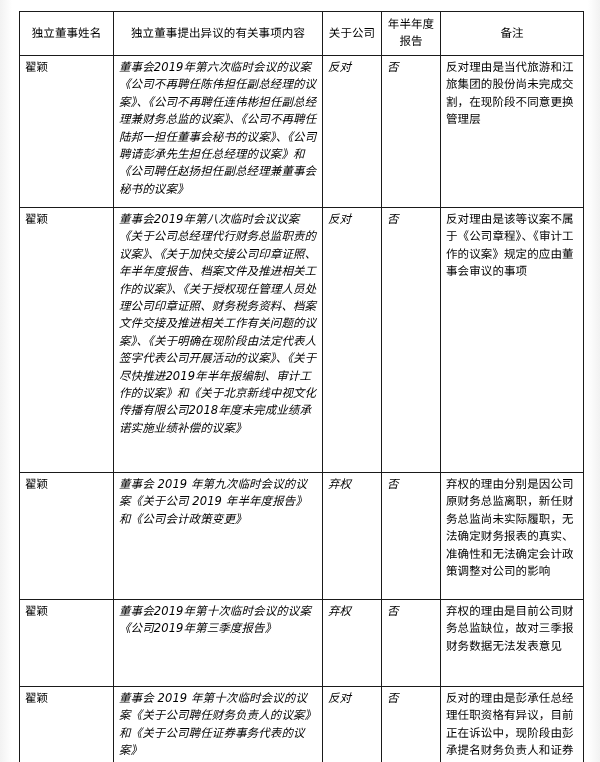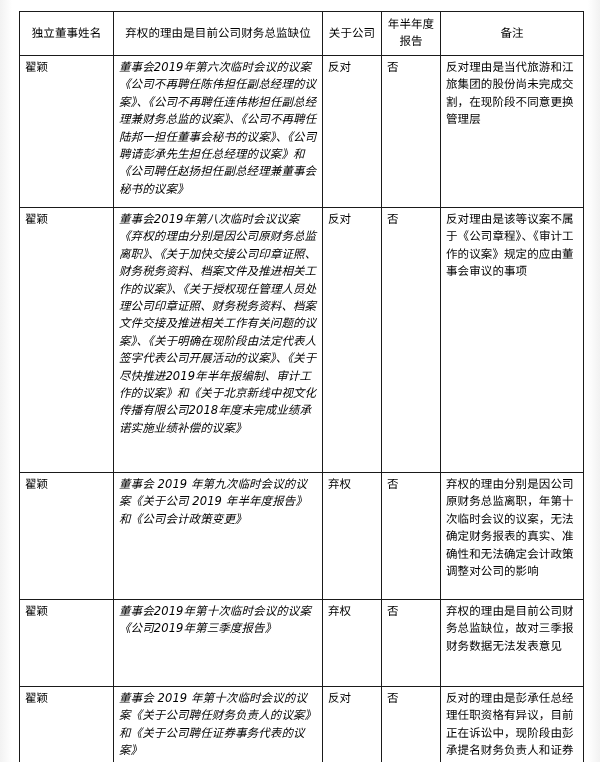--- a/index.html
+++ b/index.html
@@ -76,21 +76,21 @@
 
   
   col.c-name   { width: 94px; }
   col.c-matter { width: 209px; }
   col.c-obj    { width: 59px; }
   col.c-adopt  { width: 59px; }
   col.c-remark { width: 143px; }
 
   td.name   { text-align: left; }
   td.matter { text-align: justify; text-justify: inter-ideograph; font-style: italic; }
-  td.obj, td.adopt { text-align: left; }
+  td.obj, td.adopt { text-align: left; font-style: italic; }
   td.remark { text-align: justify; text-justify: inter-ideograph; font-family: Liberation Serif, serif; }
 
   
   tr.r1 td { height: 150px; }
   tr.r2 td { height: 257px; }
   tr.r3 td { height: 119px; }
   tr.r4 td { height: 79px; }
   tr.r5 td { height: 76px; }
 </style>
 </head>
@@ -103,21 +103,21 @@
       <colgroup>
         <col class="c-name">
           <col class="c-matter">
           <col class="c-obj">
           <col class="c-adopt">
           <col class="c-remark">
       </colgroup>
       <thead>
         <tr>
           <th>独立董事姓名</th>
-          <th>弃权的理由是目前公司财务总监缺位</th>
+          <th>独立董事提出异议的有关事项内容</th>
           <th>关于公司</th>
           <th>年半年度报告</th>
           <th>备注</th>
         </tr>
       </thead>
       <tbody>
         <tr class="r1">
           <td class="name">翟颖</td>
           <td class="matter">董事会2019年第六次临时会议的议案《公司不再聘任陈伟担任副总经理的议案》、《公司不再聘任连伟彬担任副总经理兼财务总监的议案》、《公司不再聘任陆邦一担任董事会秘书的议案》、《公司聘请彭承先生担任总经理的议案》和《公司聘任赵扬担任副总经理兼董事会秘书的议案》</td>
           <td class="obj">反对</td>
@@ -133,31 +133,31 @@
       <colgroup>
         <col class="c-name">
           <col class="c-matter">
           <col class="c-obj">
           <col class="c-adopt">
           <col class="c-remark">
       </colgroup>
       <tbody>
         <tr class="r2">
           <td class="name">翟颖</td>
-          <td class="matter">董事会2019年第八次临时会议议案《弃权的理由分别是因公司原财务总监离职》、《关于加快交接公司印章证照、财务税务资料、档案文件及推进相关工作的议案》、《关于授权现任管理人员处理公司印章证照、财务税务资料、档案文件交接及推进相关工作有关问题的议案》、《关于明确在现阶段由法定代表人签字代表公司开展活动的议案》、《关于尽快推进2019年半年报编制、审计工作的议案》和《关于北京新线中视文化传播有限公司2018年度未完成业绩承诺实施业绩补偿的议案》</td>
+          <td class="matter">董事会2019年第八次临时会议议案《关于公司总经理代行财务总监职责的议案》、《关于加快交接公司印章证照、年半年度报告、档案文件及推进相关工作的议案》、《关于授权现任管理人员处理公司印章证照、财务税务资料、档案文件交接及推进相关工作有关问题的议案》、《关于明确在现阶段由法定代表人签字代表公司开展活动的议案》、《关于尽快推进2019年半年报编制、审计工作的议案》和《关于北京新线中视文化传播有限公司2018年度未完成业绩承诺实施业绩补偿的议案》</td>
           <td class="obj">反对</td>
           <td class="adopt">否</td>
           <td class="remark">反对理由是该等议案不属于《公司章程》、《审计工作的议案》规定的应由董事会审议的事项</td>
         </tr>
         <tr class="r3">
           <td class="name">翟颖</td>
           <td class="matter">董事会 2019 年第九次临时会议的议案《关于公司 2019 年半年度报告》和《公司会计政策变更》</td>
           <td class="obj">弃权</td>
           <td class="adopt">否</td>
-          <td class="remark">弃权的理由分别是因公司原财务总监离职，年第十次临时会议的议案，无法确定财务报表的真实、准确性和无法确定会计政策调整对公司的影响</td>
+          <td class="remark">弃权的理由分别是因公司原财务总监离职，新任财务总监尚未实际履职，无法确定财务报表的真实、准确性和无法确定会计政策调整对公司的影响</td>
         </tr>
         <tr class="r4">
           <td class="name">翟颖</td>
           <td class="matter">董事会2019年第十次临时会议的议案《公司2019年第三季度报告》</td>
           <td class="obj">弃权</td>
           <td class="adopt">否</td>
           <td class="remark">弃权的理由是目前公司财务总监缺位，故对三季报财务数据无法发表意见</td>
         </tr>
         <tr class="r5">
           <td class="name">翟颖</td>

